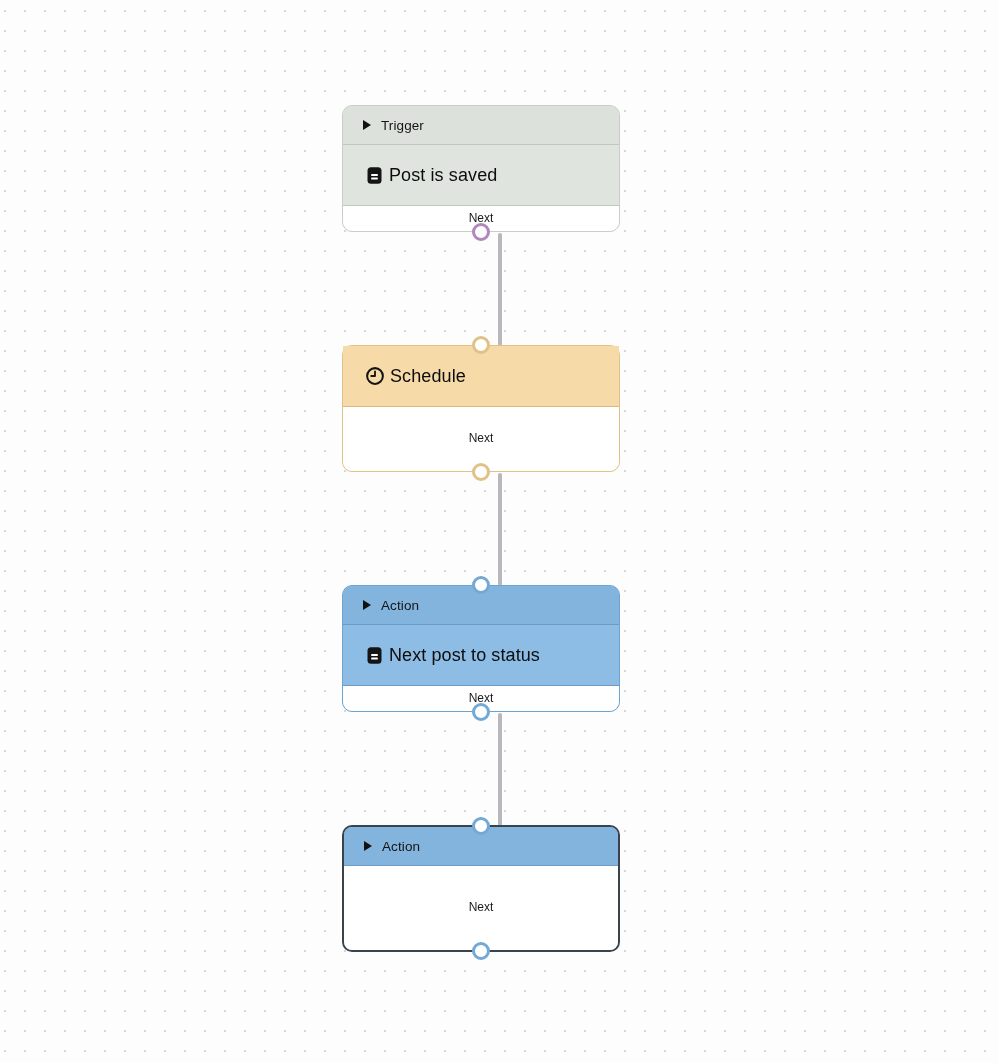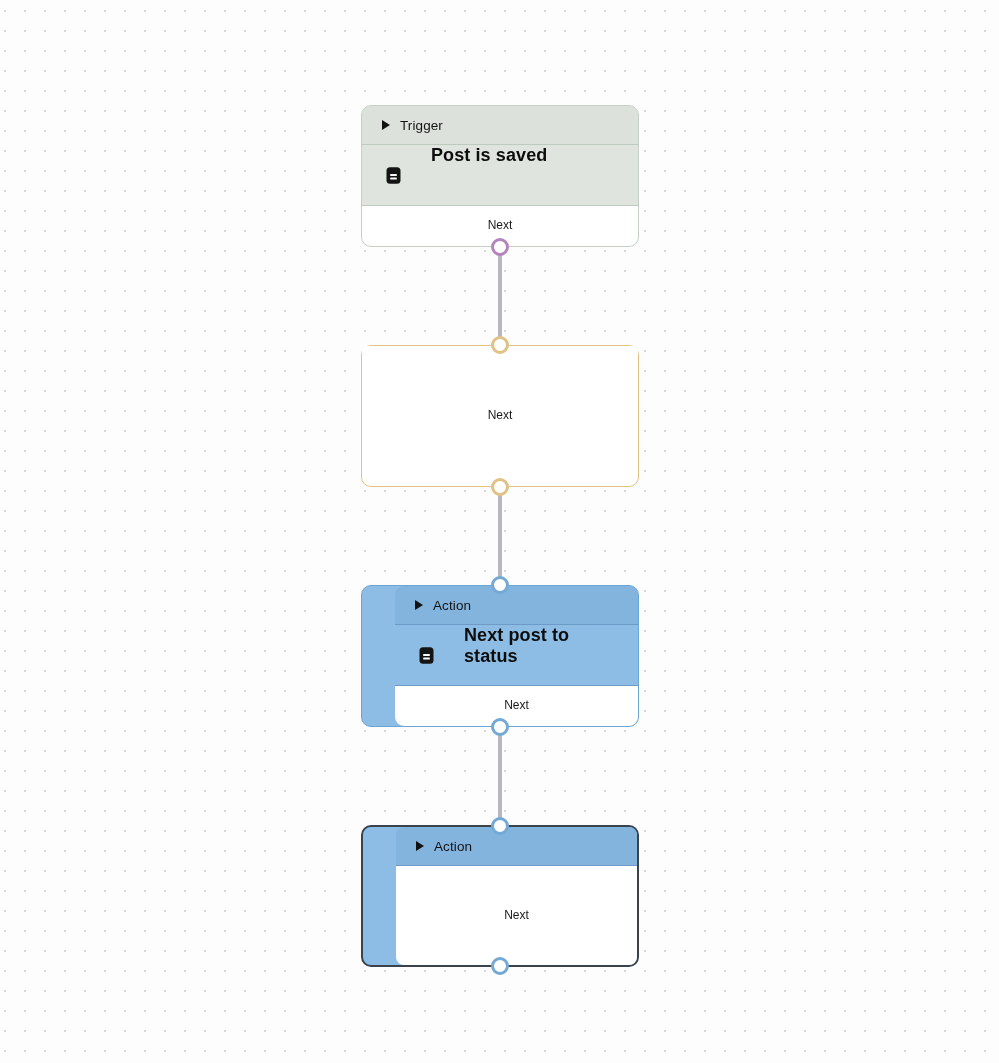--- a/index.html
+++ b/index.html
@@ -20,37 +20,36 @@
   .connector{
     position:absolute;left:498px;width:4px;
     background:#b7b7bd;border-radius:2px;z-index:1;
   }
   .connector.c1{top:233px;height:113px;}
   .connector.c2{top:473px;height:113px;}
   .connector.c3{top:713px;height:113px;}
 
   
   .node{
-    position:absolute;left:361px;width:278px;height:142px;
+    position:absolute;left:342px;width:278px;height:127px;
     box-sizing:border-box;border-radius:10px;z-index:2;
     display:flex;flex-direction:column;
     border:1px solid transparent;
   }
   .node-header{
     flex:0 0 38px;display:flex;align-items:center;
     padding:0 20px;gap:10px;
     border-bottom:1px solid transparent;
     border-radius:9px 9px 0 0;
     cursor:pointer;
   }
   .node-body{
-    flex:0 0 60px;display:flex;
-    padding:0 21px;gap:27px;
+    flex:0 0 60px;display:flex;align-items:center;
+    padding:0 21px;gap:4px;
     border-bottom:1px solid transparent;
-    font-weight:bold;
   }
   .node-footer{
     flex:1 1 auto;background:#ffffff;
     border-radius:0 0 9px 9px;
     display:flex;align-items:center;justify-content:center;
     padding-bottom:2px;
   }
   .next-label{font-size:12px;color:#1a1a1a;}
   .node-kind{font-size:13.5px;color:#141414;letter-spacing:.1px;}
   .node-title{font-size:18px;color:#0d0d0d;letter-spacing:.1px;}
@@ -65,21 +64,21 @@
 
   
   .kind-trigger{background:#dfe5de;border-color:#c5cfc5;}
   .kind-trigger .node-header{background:#dce2db;border-color:#bfcabf;}
   .kind-trigger .node-body{background:#dfe5de;border-color:#bfcabf;}
 
   .kind-advanced{background:#f6dba8;border-color:#e0c287;}
   .kind-advanced .node-header{background:#f4d7a1;border-color:#d9b97e;}
   .kind-advanced .node-body{background:#f6dba8;border-color:#d9b97e;}
 
-  .kind-action{background:#8dbde5;border-color:#6ea4d2;padding-left:33px;}
+  .kind-action{background:#8dbde5;border-color:#6ea4d2;}
   .kind-action .node-header{background:#83b4de;border-color:#6d9ac6;}
   .kind-action .node-body{background:#8dbde5;border-color:#6d9ac6;}
 
   .node.selected{border:2px solid #3a424c;}
   .node.selected .node-header{border-radius:8px 8px 0 0;}
   .node.selected .node-footer{border-radius:0 0 8px 8px;}
 
   
   .port{
     position:absolute;left:50%;transform:translateX(-50%);
@@ -122,20 +121,29 @@
       </span>
       <span class="node-title">Post is saved</span>
     </div>
     <div class="node-footer">
       <span class="next-label">Next</span>
     </div>
     <span class="port port-out"></span>
   </div>
 
   <div class="node n2 kind-advanced">
+    <div class="node-body">
+      <span class="node-icon">
+        <svg width="22" height="22" viewBox="0 0 24 24" fill="none">
+            <circle cx="12" cy="12" r="8.6" stroke="#141414" stroke-width="2.2"></circle>
+            <path d="M12 12 L12 6.9 M12 12 L7.9 12" stroke="#141414" stroke-width="2" stroke-linecap="round"></path>
+          </svg>
+      </span>
+      <span class="node-title">Schedule</span>
+    </div>
     <div class="node-footer">
       <span class="next-label">Next</span>
     </div>
     <span class="port port-in"></span>
     <span class="port port-out"></span>
   </div>
 
   <div class="node n3 kind-action">
     <div class="node-header">
       <span class="tri"></span>

